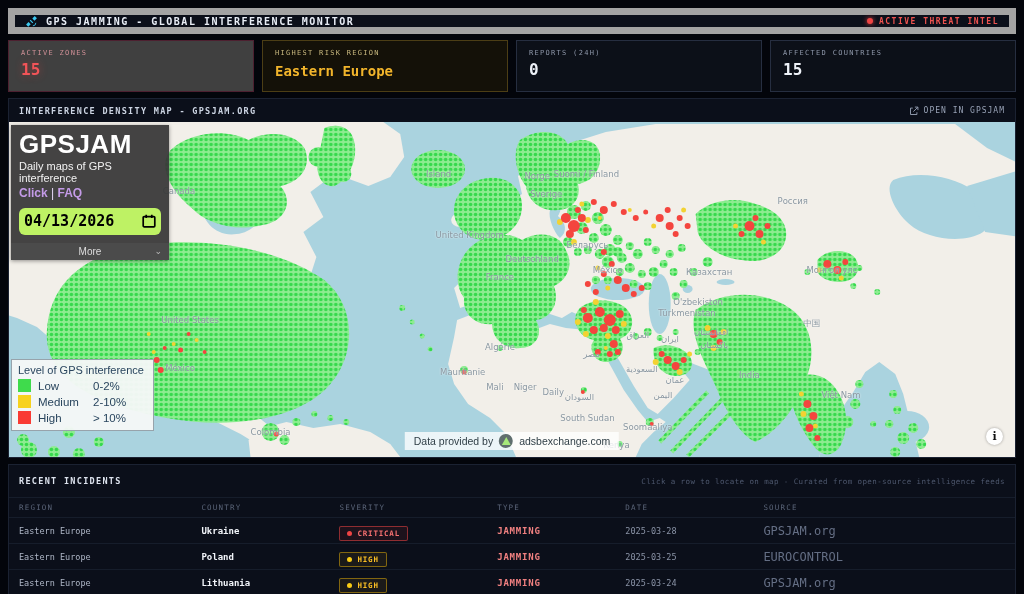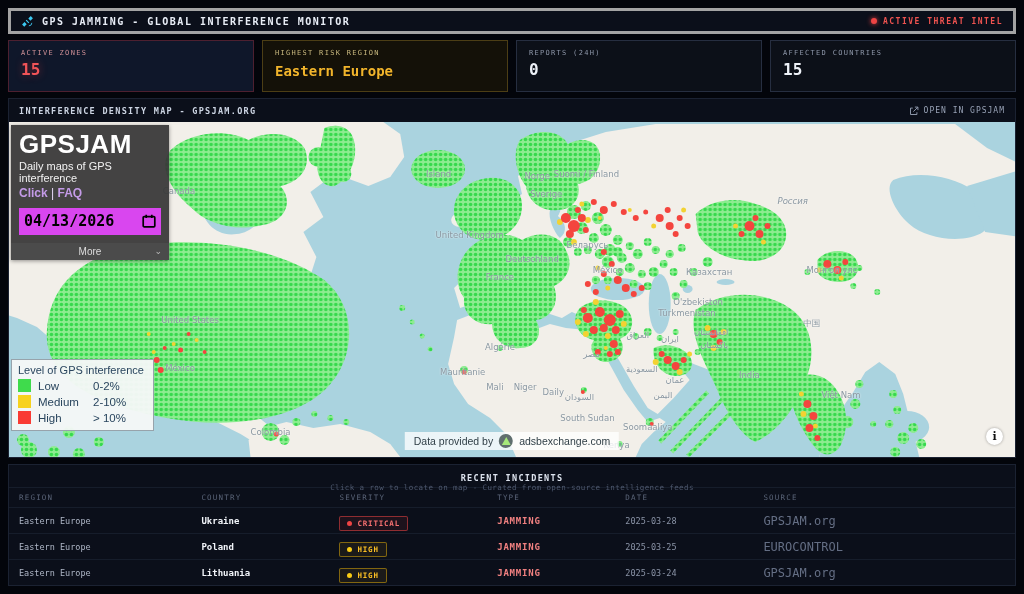--- a/index.html
+++ b/index.html
@@ -1,32 +1,32 @@
 <!DOCTYPE html>
 <html><head>
 <meta charset="utf-8">
 <style>
   * { margin:0; padding:0; box-sizing:border-box; }
   html,body { width:1024px; height:594px; background:#03050b; overflow:hidden; }
   body { font-family:"DejaVu Sans Mono", monospace; }
   .wrap { padding:8px; width:1024px; height:594px; }
 
   
-  .topbar { height:26px; background:#0b0f1a; border:3px solid #a3a3a3; display:flex; align-items:center; justify-content:space-between; padding:0 10px; margin-bottom:6px; }
+  .topbar { height:26px; background:#0b0f1a; border:7px solid #a3a3a3; display:flex; align-items:center; justify-content:space-between; padding:0 10px; margin-bottom:6px; }
   .topbar-left { display:flex; align-items:center; gap:8px; }
   .topbar-title { font-size:10px; font-weight:bold; color:#e8edf6; letter-spacing:1.5px; }
   .threat { display:flex; align-items:center; gap:6px; font-size:8px; font-weight:bold; letter-spacing:1.5px; color:#ef5350; }
   .threat-dot { width:6px; height:6px; border-radius:50%; background:#ef4444; box-shadow:0 0 5px #ef4444; }
 
   
   .stats { display:grid; grid-template-columns:repeat(4,1fr); gap:8px; height:52px; margin-bottom:6px; }
   .card { border:1px solid #262e40; background:#0c1018; padding:8px 12px; }
   .card .lbl { font-size:7px; letter-spacing:1.3px; color:#8d96a8; }
   .card .val { margin-top:5px; font-size:16px; font-weight:bold; color:#eef2f8; line-height:1; }
-  .card.crit { background:#0f172a; border-color:#4d2030; }
+  .card.crit { background:#404040; border-color:#4d2030; }
   .card.crit .lbl { color:#cf8f96; }
   .card.crit .val { color:#f25458; text-shadow:0 0 8px rgba(240,60,60,.45); }
   .card.warn { background:#141108; border-color:#4c3e15; }
   .card.warn .lbl { color:#c8b87e; }
   .card.warn .val { color:#f2b52b; font-size:14px; padding-top:2px; }
 
   
   .map-panel { border:1px solid #1b2232; background:#0b0f1a; margin-bottom:6px; }
   .panel-head { height:23px; display:flex; align-items:center; justify-content:space-between; padding:0 10px; }
   .panel-title { font-size:8.5px; font-weight:bold; letter-spacing:1.3px; color:#ccd4e2; }
@@ -35,39 +35,39 @@
   .map-area svg.world { position:absolute; inset:0; width:100%; height:100%; }
 
   .map-label { position:absolute; transform:translate(-50%,-50%); font-family:"DejaVu Sans","Liberation Sans",sans-serif; font-size:8.5px; color:#8b98a2; white-space:nowrap; text-shadow:0 0 2px rgba(255,255,255,.85); pointer-events:none; }
 
   
   .gpsjam { position:absolute; left:2px; top:3px; width:158px; background:rgba(56,56,56,.94); color:#fff; padding:5px 8px 0 8px; font-family:"Liberation Sans","DejaVu Sans",sans-serif; box-shadow:0 1px 4px rgba(0,0,0,.4); }
   .gj-title { font-size:26px; font-weight:bold; letter-spacing:0.5px; line-height:1.1; }
   .gj-sub { font-size:11px; margin-top:1px; color:#f2f2f2; }
   .gj-links { font-size:12px; margin-top:2px; color:#c49be8; font-weight:bold; }
   .gj-links .sep { color:#e7d9f7; font-weight:normal; }
-  .gj-date { margin-top:8px; background:#d946ef; color:#000; height:27px; display:flex; align-items:center; justify-content:space-between; padding:0 5px; font-family:"DejaVu Sans Mono",monospace; font-size:15px; font-weight:bold; cursor:pointer; }
+  .gj-date { margin-top:8px; background:#bef264; color:#000; height:27px; display:flex; align-items:center; justify-content:space-between; padding:0 5px; font-family:"DejaVu Sans Mono",monospace; font-size:15px; font-weight:bold; cursor:pointer;border-radius:6px; }
   .gj-more { margin:8px -8px 0 -8px; height:17px; background:#4b4b4b; display:flex; align-items:center; justify-content:center; font-size:10px; color:#ddd; position:relative; cursor:pointer; }
   .gj-more .gj-caret { position:absolute; right:7px; font-size:9px; color:#bbb; }
 
   
   .legend { position:absolute; left:2px; bottom:26px; background:rgba(245,247,247,.96); border:1px solid #97a3ab; padding:4px 9px 6px 6px; font-family:"Liberation Sans","DejaVu Sans",sans-serif; color:#29455e; }
   .lg-title { font-size:11px; margin-bottom:3px; }
   .lg-row { display:flex; align-items:center; gap:7px; margin-top:3px; font-size:11.5px; }
   .lg-chip { width:13px; height:13px; flex:0 0 13px; }
   .lg-name { width:48px; }
 
   
   .attrib { position:absolute; left:50%; bottom:7px; transform:translateX(-50%); background:rgba(255,255,255,.78); padding:2px 9px; display:flex; align-items:center; gap:6px; font-family:"Liberation Sans","DejaVu Sans",sans-serif; font-size:10.5px; color:#2f3e46; white-space:nowrap; }
   .adsb-logo { width:14px; height:14px; border-radius:50%; background:#5f6e6e; display:flex; align-items:center; justify-content:center; }
   .info-btn { position:absolute; right:12px; bottom:12px; width:17px; height:17px; border-radius:50%; background:#fff; color:#111; display:flex; align-items:center; justify-content:center; font-size:11px; font-weight:bold; font-family:"DejaVu Serif",serif; box-shadow:0 0 3px rgba(0,0,0,.35); cursor:pointer; }
 
   
   .incidents { border:1px solid #1b2232; background:#0b0f1a; }
-  .inc-head { height:22px; display:flex; align-items:center; justify-content:space-between; padding:8px 10px;flex-direction:column; }
+  .inc-head { height:22px; display:flex; align-items:center; justify-content:space-between; padding:16px 10px; }
   .inc-title { font-size:8.5px; font-weight:bold; letter-spacing:1.3px; color:#dde3ee; }
   .inc-hint { font-size:7.5px; color:#4e586e; letter-spacing:.4px; }
   .t-grid { display:grid; grid-template-columns:18.5% 14% 16% 13% 14% auto; padding:0 10px; align-items:center; }
   .t-head { height:20px; border-top:1px solid #161d2b; color:#5a6478; font-size:7.5px; letter-spacing:1.2px; }
   .t-row { height:26px; border-top:1px solid #161d2b; cursor:pointer; }
   .c-region { color:#aeb6c6; font-size:8.5px; }
   .c-country { color:#f2f5fa; font-size:9px; font-weight:bold; }
   .c-type { color:#f08080; font-size:9px; font-weight:bold; letter-spacing:.8px; }
   .c-date { color:#8a93a6; font-size:8.5px; }
   .c-source { color:#646e84; font-size:12px; }
@@ -378,21 +378,21 @@
           <span class="map-label" style="left: 18%; top: 59%;">United States</span>
           <span class="map-label" style="left: 17%; top: 73.4%;">México</span>
           <span class="map-label" style="left: 26%; top: 92.5%;">Colombia</span>
           <span class="map-label" style="left: 42.7%; top: 15.5%;">Island</span>
           <span class="map-label" style="left: 45.8%; top: 33.7%;">United Kingdom</span>
           <span class="map-label" style="left: 48.8%; top: 46.3%;">France</span>
           <span class="map-label" style="left: 52%; top: 40.9%;">Deutschland</span>
           <span class="map-label" style="left: 52.5%; top: 16.1%;">Norge</span>
           <span class="map-label" style="left: 53.4%; top: 21.5%;">Sverige</span>
           <span class="map-label" style="left: 57.4%; top: 15.5%;">Suomi / Finland</span>
-          <span class="map-label" style="left: 77.9%; top: 23.6%; font-style: italic;">Россия</span>
+          <span class="map-label" style="left: 77.9%; top: 23.6%;">Россия</span>
           <span class="map-label" style="left: 57.5%; top: 36.7%;">Беларусь</span>
           <span class="map-label" style="left: 59.5%; top: 44.2%;">México</span>
           <span class="map-label" style="left: 69.6%; top: 44.8%;">Казахстан</span>
           <span class="map-label" style="left: 68.5%; top: 53.7%;">O'zbekiston</span>
           <span class="map-label" style="left: 67.4%; top: 57%;">Türkmenistan</span>
           <span class="map-label" style="left: 62.5%; top: 63.6%;">العراق</span>
           <span class="map-label" style="left: 65.7%; top: 64.8%;">ايران</span>
           <span class="map-label" style="left: 69.8%; top: 62.7%;">افغانستان</span>
           <span class="map-label" style="left: 70.1%; top: 66.6%;">پاکستان</span>
           <span class="map-label" style="left: 73.6%; top: 75.5%;">India</span>

